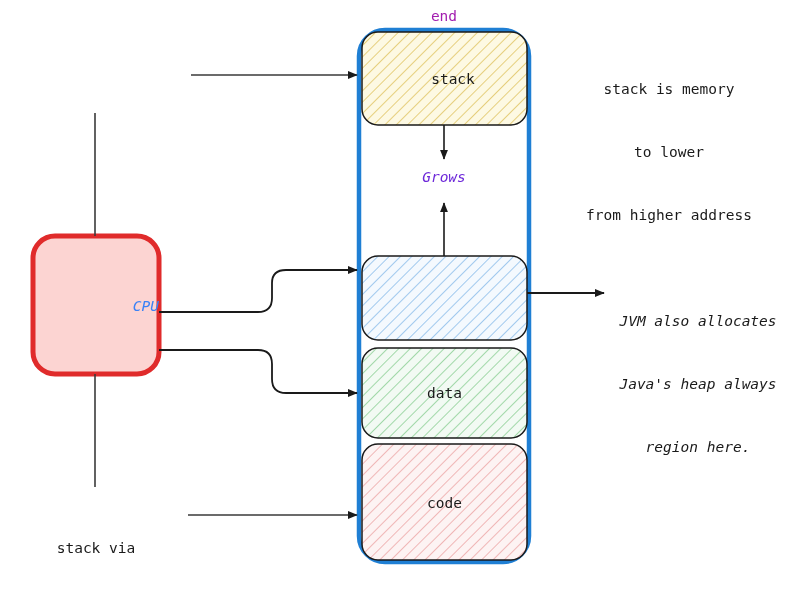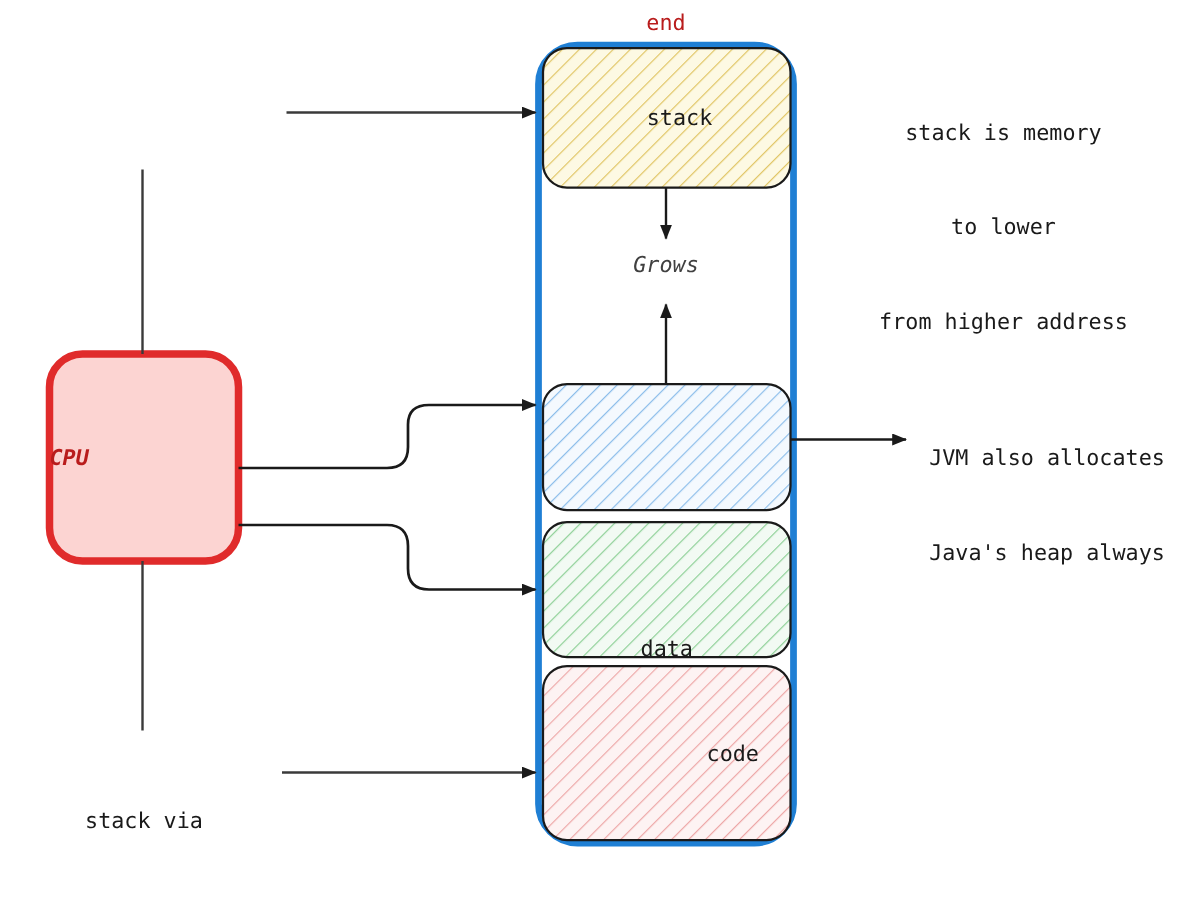--- a/index.html
+++ b/index.html
@@ -40,39 +40,38 @@
     font-size: 14.5px;
     color: #1a1a1a;
     text-align: center;
     white-space: pre;
   }
   .cpu-label {
     position: absolute;
     font-family: "DejaVu Sans Mono", monospace;
     font-size: 14.5px;
     font-style: italic;
-    color: #b91c1c;
-    text-align: left;
+    color: #3b82f6;
+    text-align: right;
     white-space: pre;
-    font-weight: bold;
   }
   .grows-label {
     position: absolute;
     font-family: "DejaVu Sans Mono", monospace;
     font-size: 14.5px;
     font-style: italic;
-    color: #404040;
+    color: #6d28d9;
     text-align: center;
     white-space: pre;
   }
   .edge-label {
     position: absolute;
     font-family: "DejaVu Sans Mono", monospace;
     font-size: 14.5px;
-    color: #b91c1c;
+    color: #a21caf;
     text-align: center;
     white-space: pre;
   }
 </style>
 </head>
 <body>
 
 <div id="canvas">
 
   <svg class="layer" viewBox="0 0 788 603">
@@ -159,37 +158,38 @@
     </g>
 
     <g>
       <line x1="527" y1="293" x2="604" y2="293" stroke="#1a1a1a" stroke-width="1.8" marker-end="url(#arrowhead)"></line>
     </g>
   </svg>
 
   <div class="edge-label" style="left:359px; top:8px; width:170px;">end</div>
 
   <div class="seg-label" style="left:362px; top:71px; width:182px;">stack</div>
-  <div class="seg-label" style="left:362px; top:385px; width:165px;margin-top:40px;">data</div>
-  <div class="seg-label" style="left:362px; top:495px; width:165px;padding-left:44px;">code</div>
+  <div class="seg-label" style="left:362px; top:385px; width:165px;">data</div>
+  <div class="seg-label" style="left:362px; top:495px; width:165px;">code</div>
 
   <div class="cpu-label" style="left:33px; top:298px; width:126px;">CPU</div>
 
   <div class="grows-label" style="left:384px; top:169px; width:120px;">Grows</div>
 
 
   <div class="anno" style="left:558px; top:37px; width:222px;">
     <div>stack is memory</div>
     <div>to lower</div>
     <div>from higher address</div>
   </div>
 
-  <div class="anno" style="left:610px; top:254px; width:176px;">
+  <div class="anno" style="left:610px; top:269px; width:176px;font-style:italic;">
     <div>JVM also allocates</div>
     <div>Java's heap always</div>
+    <div>region here.</div>
   </div>
 
   <div class="anno" style="left:6px; top:496px; width:180px;">
     <div>stack via</div>
     <div>Instruction pointer</div>
   </div>
 
 </div>
 
 </body></html>

